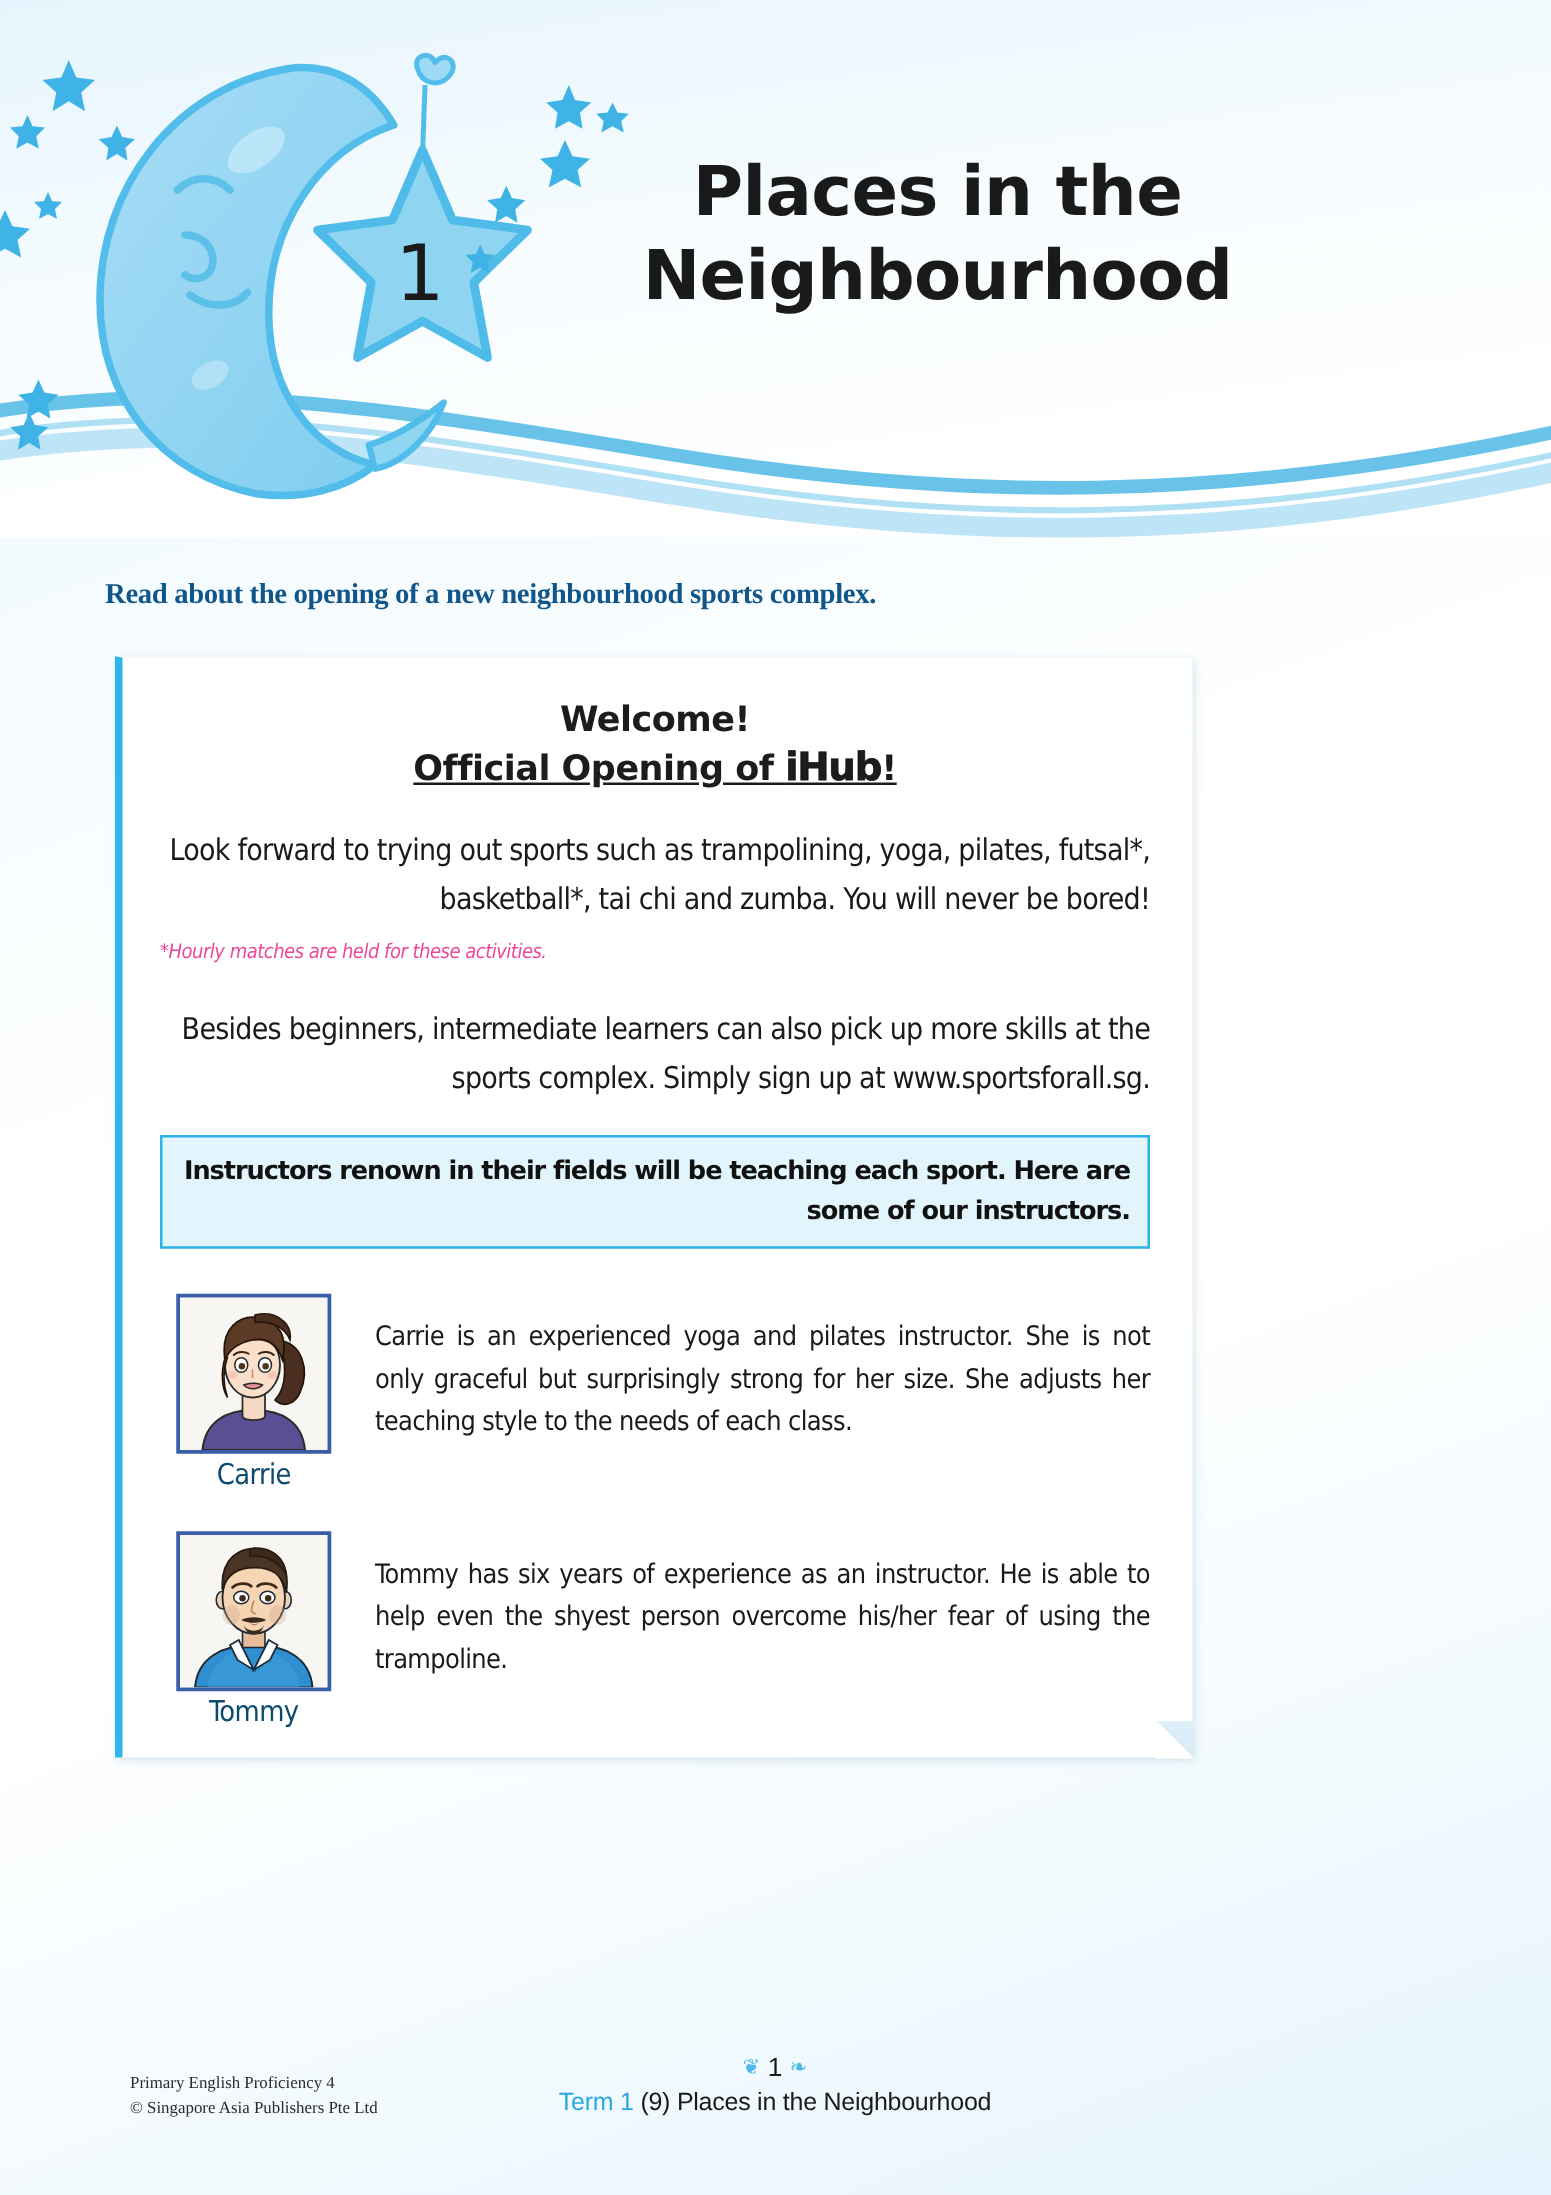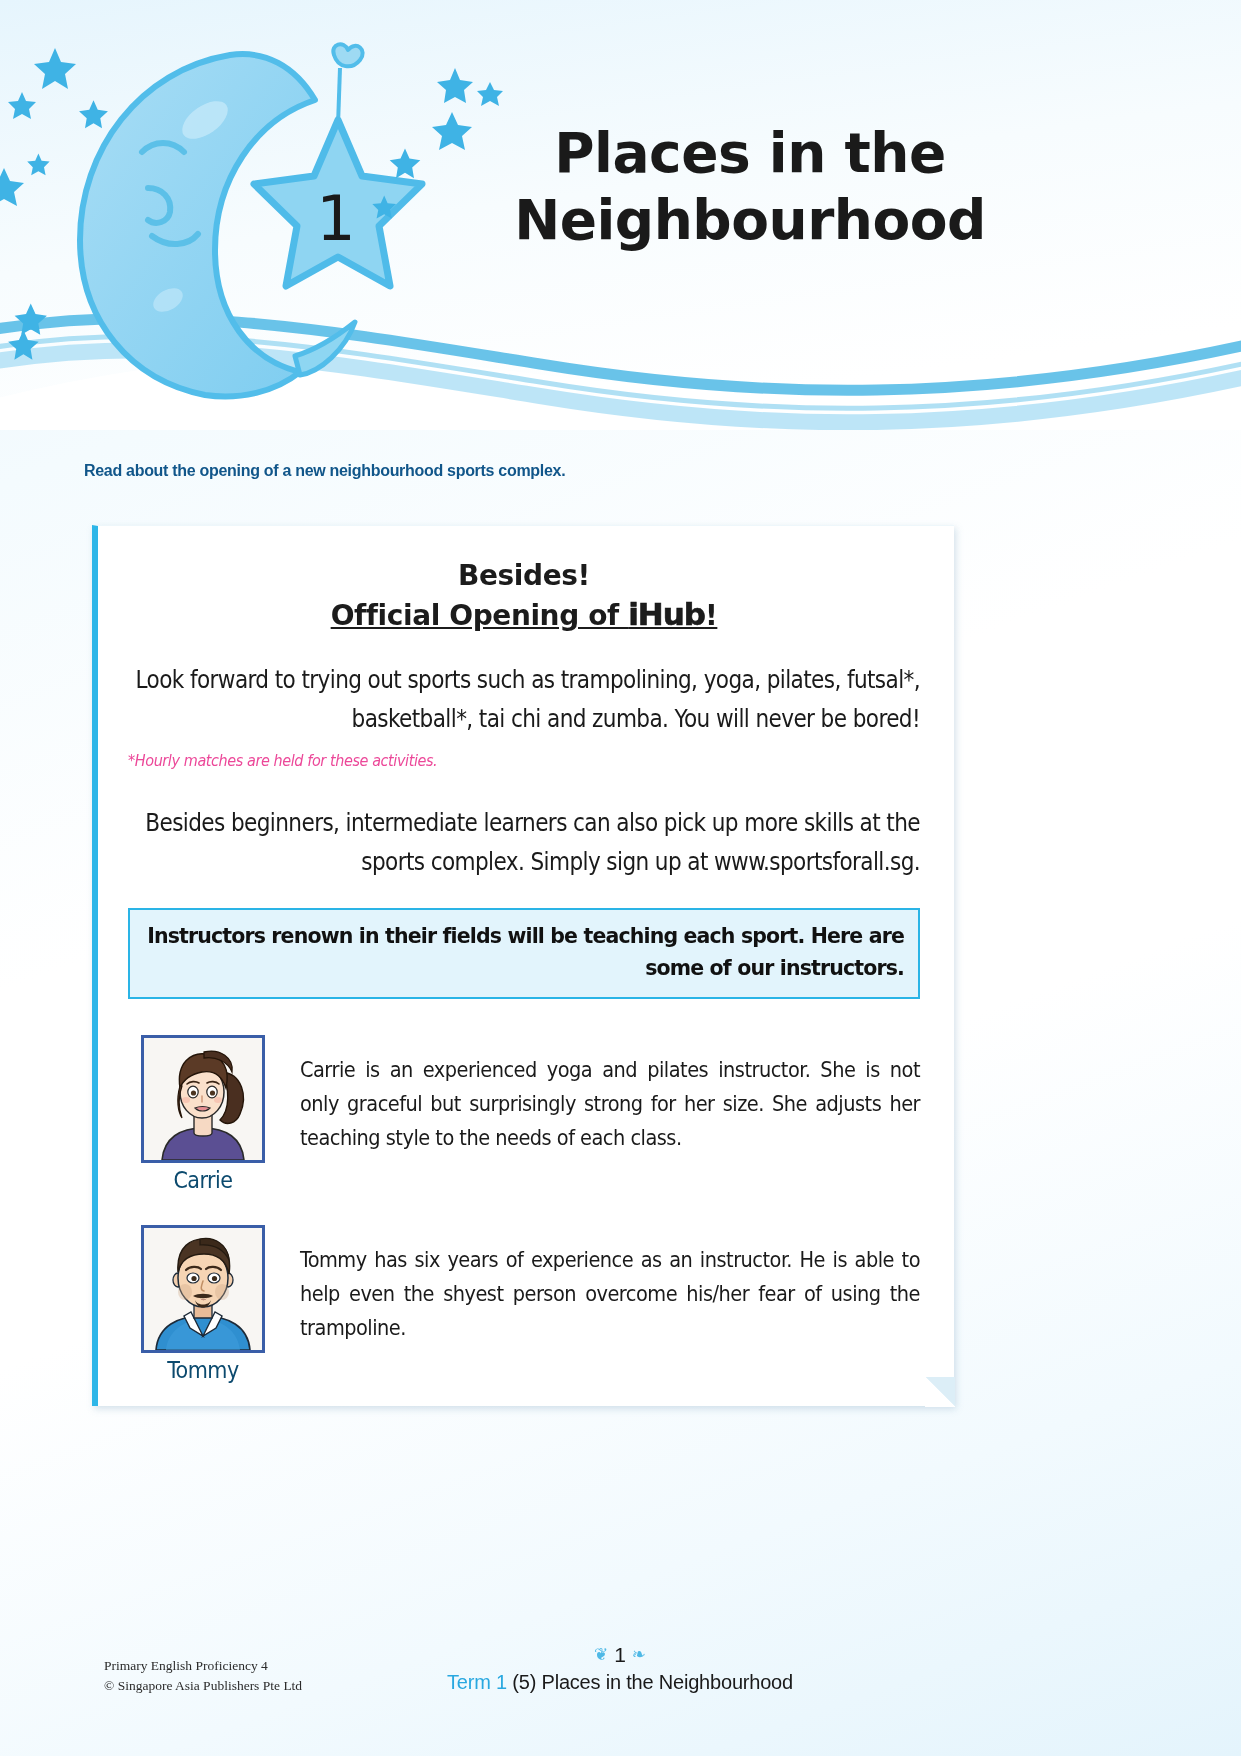--- a/index.html
+++ b/index.html
@@ -39,23 +39,23 @@
     line-height: 1.22;
     letter-spacing: -0.5px;
     color: #1a1a1a;
   }
 
   
   .instruction {
     position: absolute;
     left: 84px;
     top: 462px;
-    font-family: Liberation Sans, sans-serif;
+    font-family: Liberation Serif, serif;
     font-weight: bold;
-    font-size: 16px;
+    font-size: 23px;
     letter-spacing: -0.3px;
     color: #11568a;
   }
 
   
   .card {
     position: absolute;
     left: 92px;
     top: 525px;
     width: 856px;
@@ -275,21 +275,21 @@
     <div>Places in the</div>
     <div>Neighbourhood</div>
   </div>
 
   <div class="instruction">Read about the opening of a new neighbourhood sports complex.</div>
 
   <div class="card">
     <div class="card-inner">
 
       <div class="welcome">
-        <div>Besides!</div>
+        <div>Welcome!</div>
         <div class="l2">
           <span>Official Opening of </span><span class="ihub">iHub</span><span>!</span>
         </div>
       </div>
 
       <p class="para">Look forward to trying out sports such as trampolining, yoga, pilates, futsal*, basketball*, tai chi and zumba. You will never be bored!</p>
       <p class="footnote">*Hourly matches are held for these activities.</p>
       <p class="para para-2">Besides beginners, intermediate learners can also pick up more skills at the sports complex. Simply sign up at www.sportsforall.sg.</p>
 
       <div class="callout">Instructors renown in their fields will be teaching each sport. Here are some of our instructors.</div>
@@ -388,17 +388,17 @@
   </div>
 
   <div class="footer-center">
     <div class="page-num-line">
       <span class="flourish">❦</span>
       <span>1</span>
       <span class="flourish">❧</span>
     </div>
     <div class="footer-chapter">
       <span class="term">Term 1</span>
-      <span>(5) Places in the Neighbourhood</span>
+      <span>(9) Places in the Neighbourhood</span>
     </div>
   </div>
 
 </div>
 
 </body></html>

